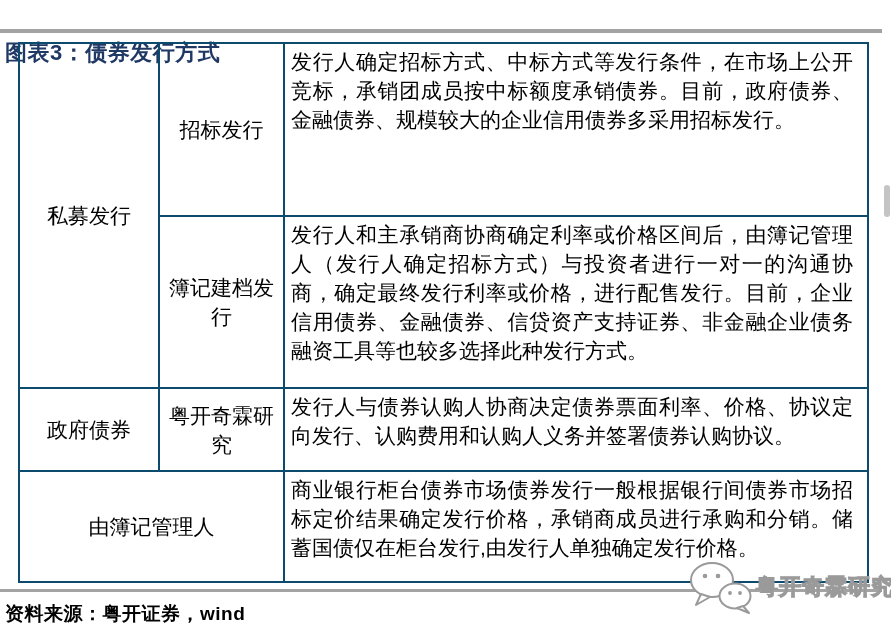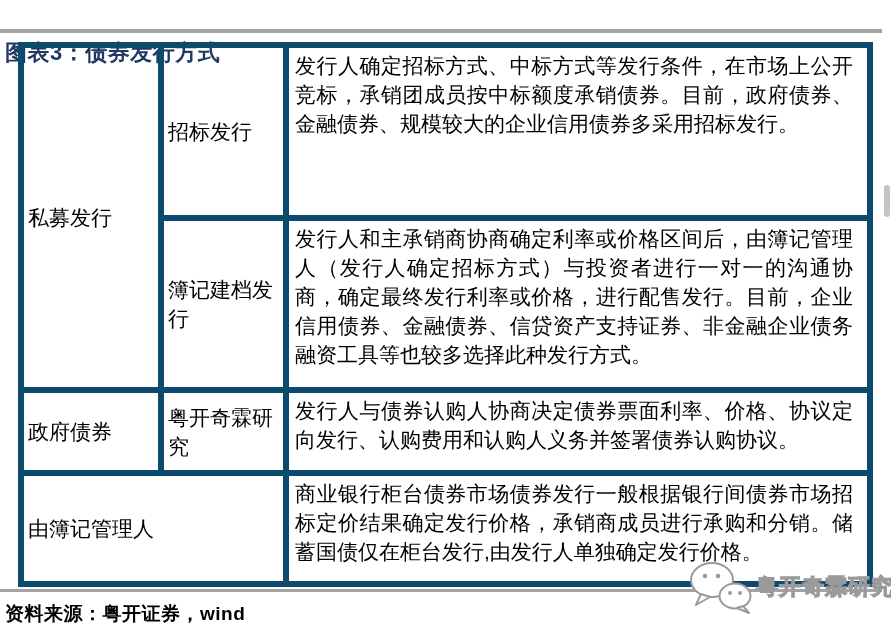--- a/index.html
+++ b/index.html
@@ -13,24 +13,24 @@
   }
   .rule { position: absolute; left: 0; width: 882px; background: #a3a3a3; }
   .rule-top { top: 29px; height: 4px; }
   .rule-bottom { top: 589px; height: 3px; z-index: 1; }
 
   table.tbl {
     position: absolute; left: 18px; top: 42px;
     border-collapse: collapse; table-layout: fixed;
     width: 849px;
   }
-  table.tbl td { border: 6px solid #0c4a6e; font-size: 21px; }
+  table.tbl td { border: 2px solid #0c4a6e; font-size: 21px; }
 
   td.lbl {
-    vertical-align: middle;
+    text-align: center; vertical-align: middle;
     line-height: 29px; padding: 2px 4px;
   }
   td.desc {
     text-align: justify; text-justify: inter-ideograph;
     vertical-align: top; line-height: 29px;
     padding: 3px 14px 3px 6px;
   }
   tr.r1 { height: 173px; }
   tr.r2 { height: 172px; }
   tr.r3 { height: 83px; }

